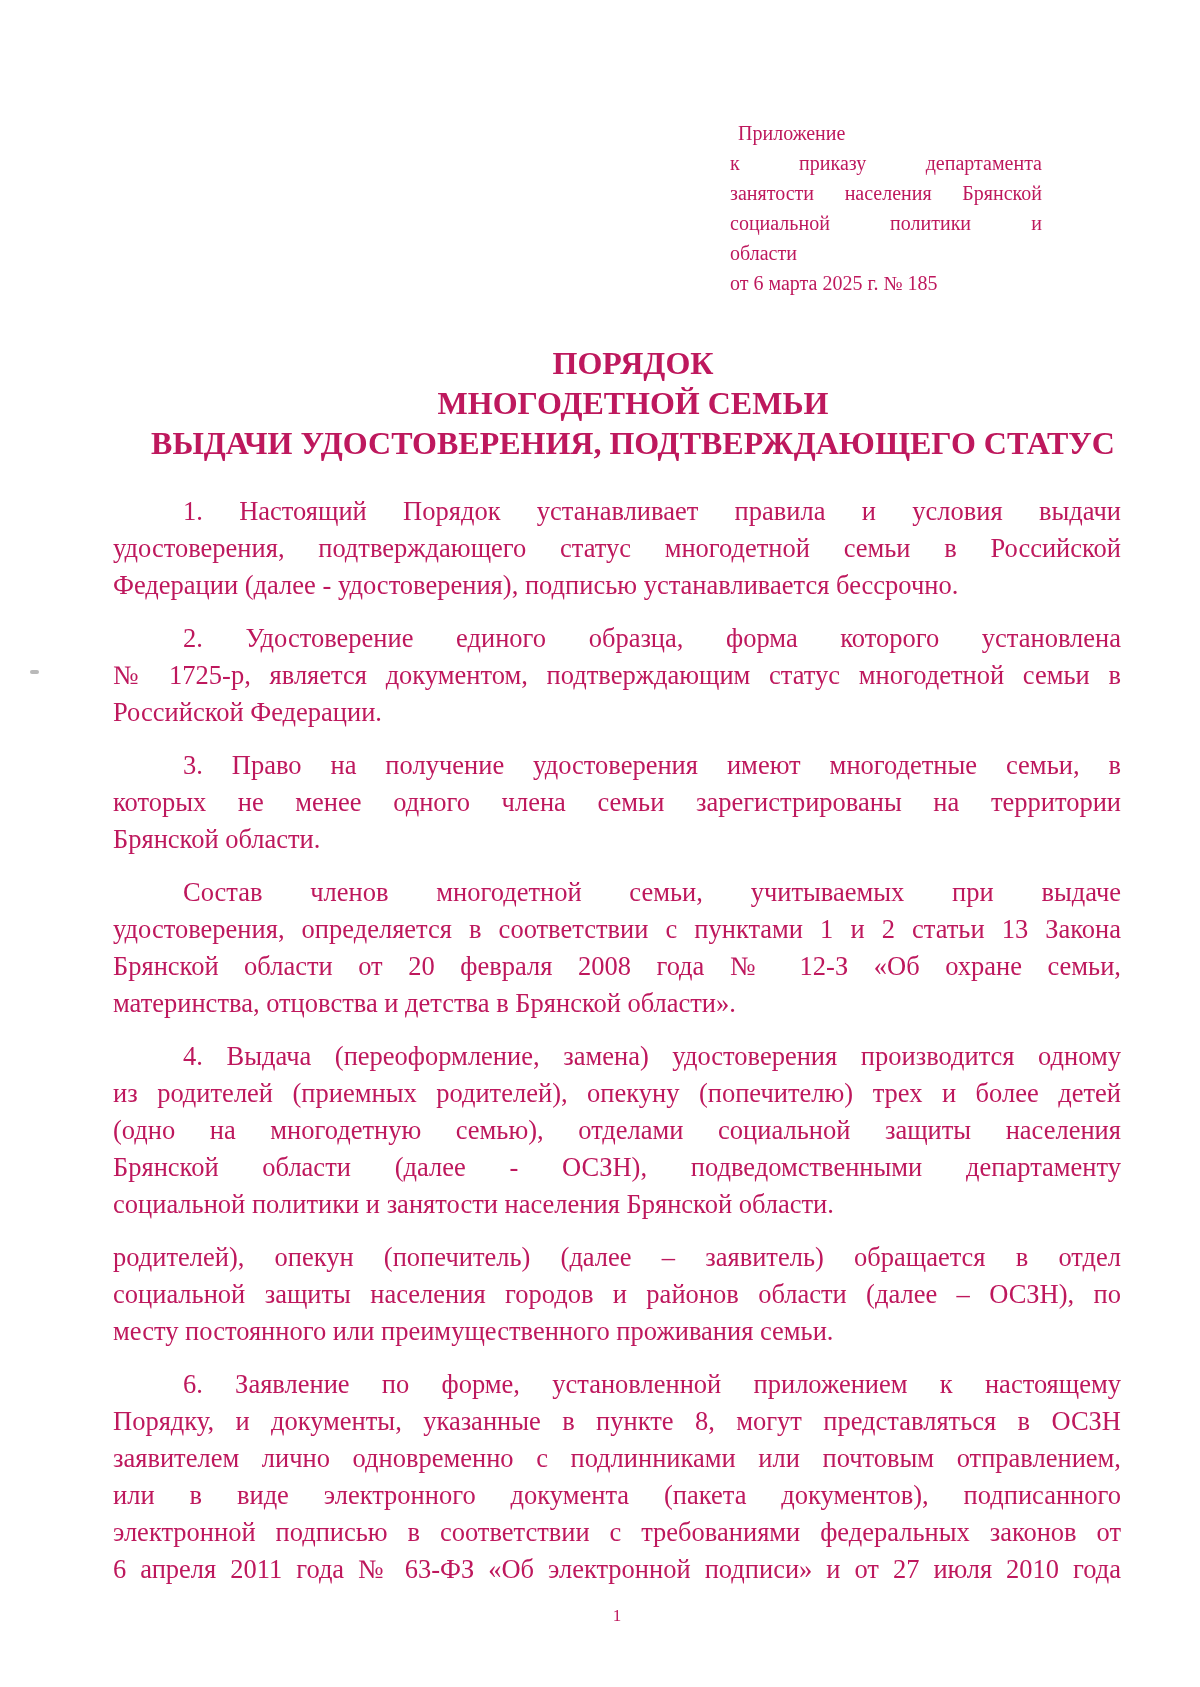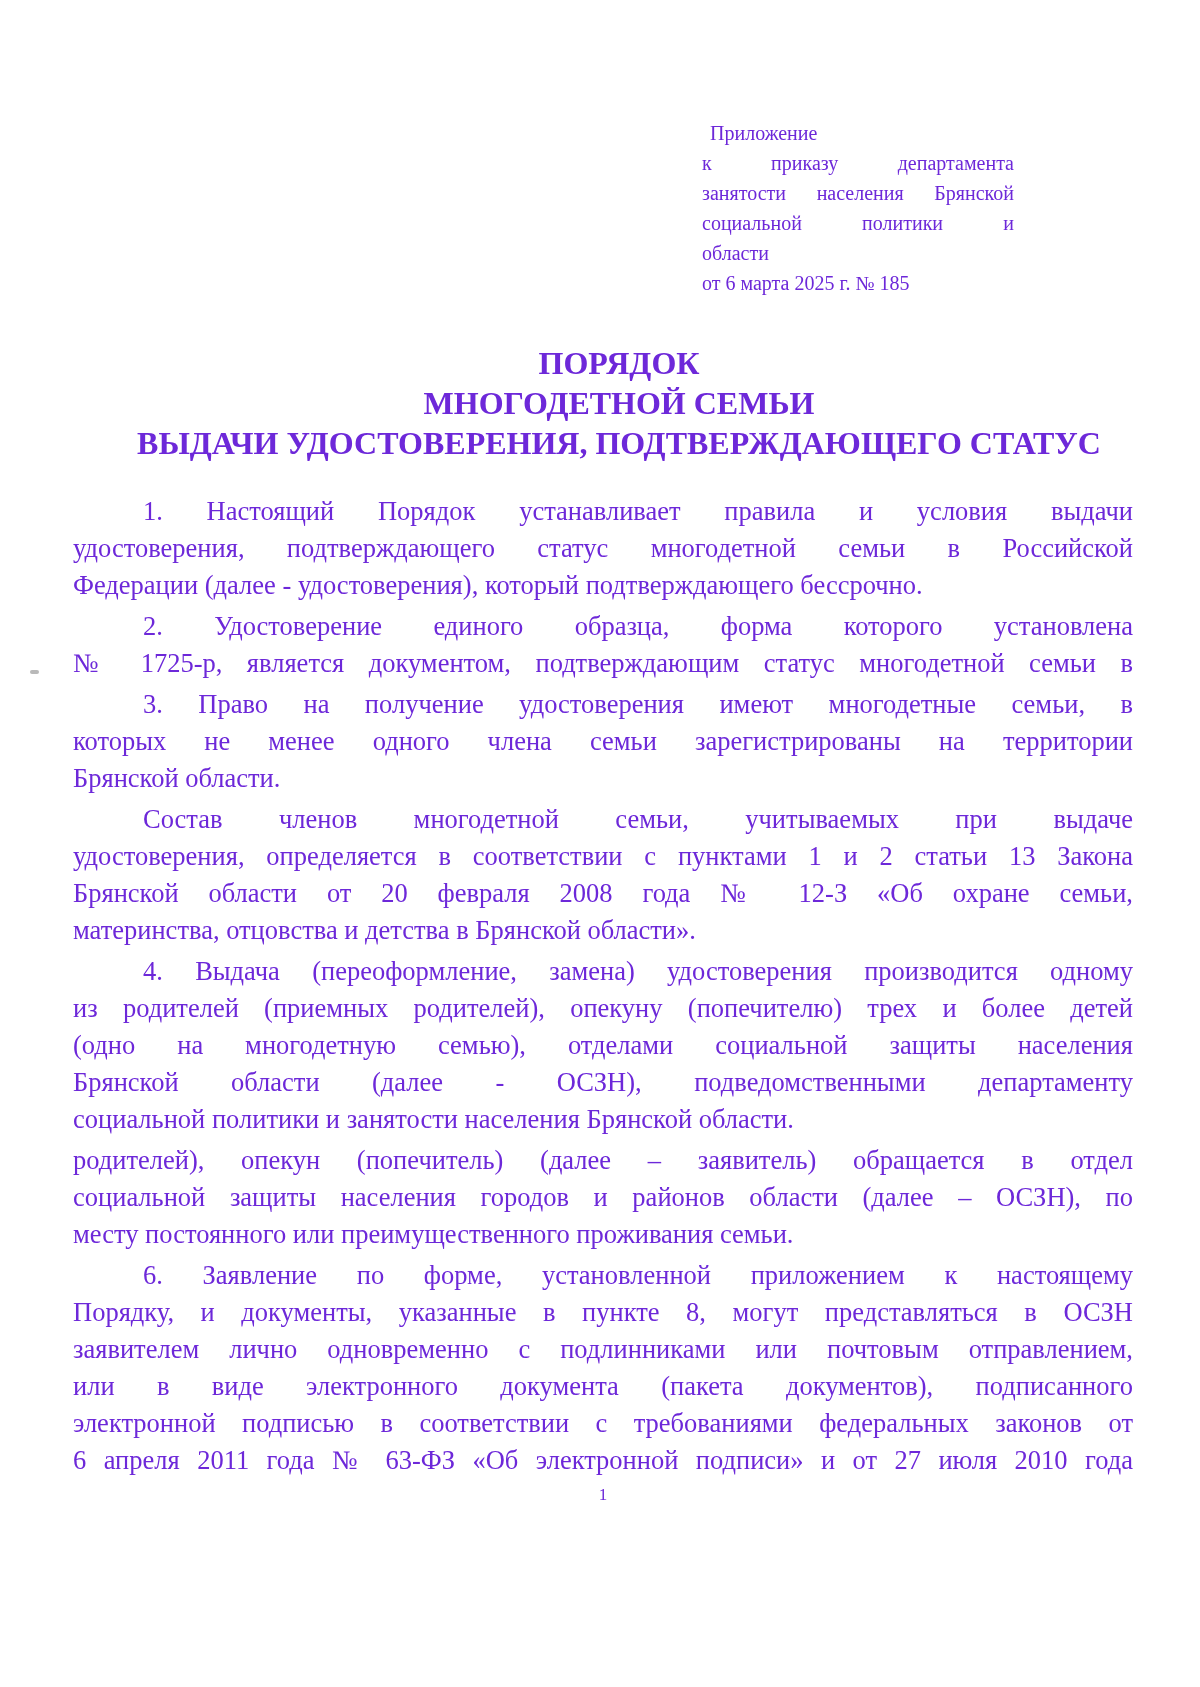--- a/index.html
+++ b/index.html
@@ -6,23 +6,23 @@
     margin: 0;
     padding: 0;
     background: #ffffff;
   }
   .page {
     position: relative;
     width: 1200px;
     height: 1687px;
     box-sizing: border-box;
     background: #ffffff;
-    color: #6d28d9;
+    color: #be185d;
     font-family: "Liberation Serif", "DejaVu Serif", serif;
-    padding: 118px 63px 0 69px;
+    padding: 118px 63px 0 97px;
     overflow: hidden;
   }
   
   .artifact {
     position: absolute;
     left: 30px;
     top: 670px;
     width: 9px;
     height: 4px;
     background: #b9b9b9;
@@ -44,21 +44,21 @@
   .title .line {
     text-align: center;
     text-align-last: center;
     margin-left: 32px;
   }
   .body-block {
     margin-top: 30px;
     font-size: 26.5px;
     line-height: 37px;
   }
-  .paragraph { margin: 4px; }
+  .paragraph { margin: 16px; }
   .line {
     text-align: justify;
     text-align-last: justify;
   }
   .line.left, .line.last {
     text-align: left;
     text-align-last: left;
   }
   .line.first { padding-left: 70px; }
   .page-number {
@@ -84,25 +84,26 @@
     </div>
   <div class="title" id="title-block">
       <div class="line">ПОРЯДОК</div>
       <div class="line">МНОГОДЕТНОЙ СЕМЬИ</div>
       <div class="line">ВЫДАЧИ УДОСТОВЕРЕНИЯ, ПОДТВЕРЖДАЮЩЕГО СТАТУС</div>
     </div>
   <div class="body-block" id="body-block">
       <div class="paragraph">
         <div class="line first">1. Настоящий Порядок устанавливает правила и условия выдачи</div>
         <div class="line">удостоверения, подтверждающего статус многодетной семьи в Российской</div>
-        <div class="line last">Федерации (далее - удостоверения), который подтверждающего бессрочно.</div>
+        <div class="line last">Федерации (далее - удостоверения), подписью устанавливается бессрочно.</div>
       </div>
       <div class="paragraph">
         <div class="line first">2. Удостоверение единого образца,  форма которого установлена</div>
         <div class="line">№ 1725-р, является документом, подтверждающим статус многодетной семьи в</div>
+        <div class="line last">Российской Федерации.</div>
       </div>
       <div class="paragraph">
         <div class="line first">3. Право на получение удостоверения имеют многодетные семьи, в</div>
         <div class="line">которых не менее одного члена семьи зарегистрированы на территории</div>
         <div class="line last">Брянской области.</div>
       </div>
       <div class="paragraph">
         <div class="line first">Состав членов многодетной семьи, учитываемых при выдаче</div>
         <div class="line">удостоверения, определяется в соответствии с пунктами 1 и 2 статьи 13 Закона</div>
         <div class="line">Брянской области от 20 февраля 2008 года № 12-З «Об охране семьи,</div>

